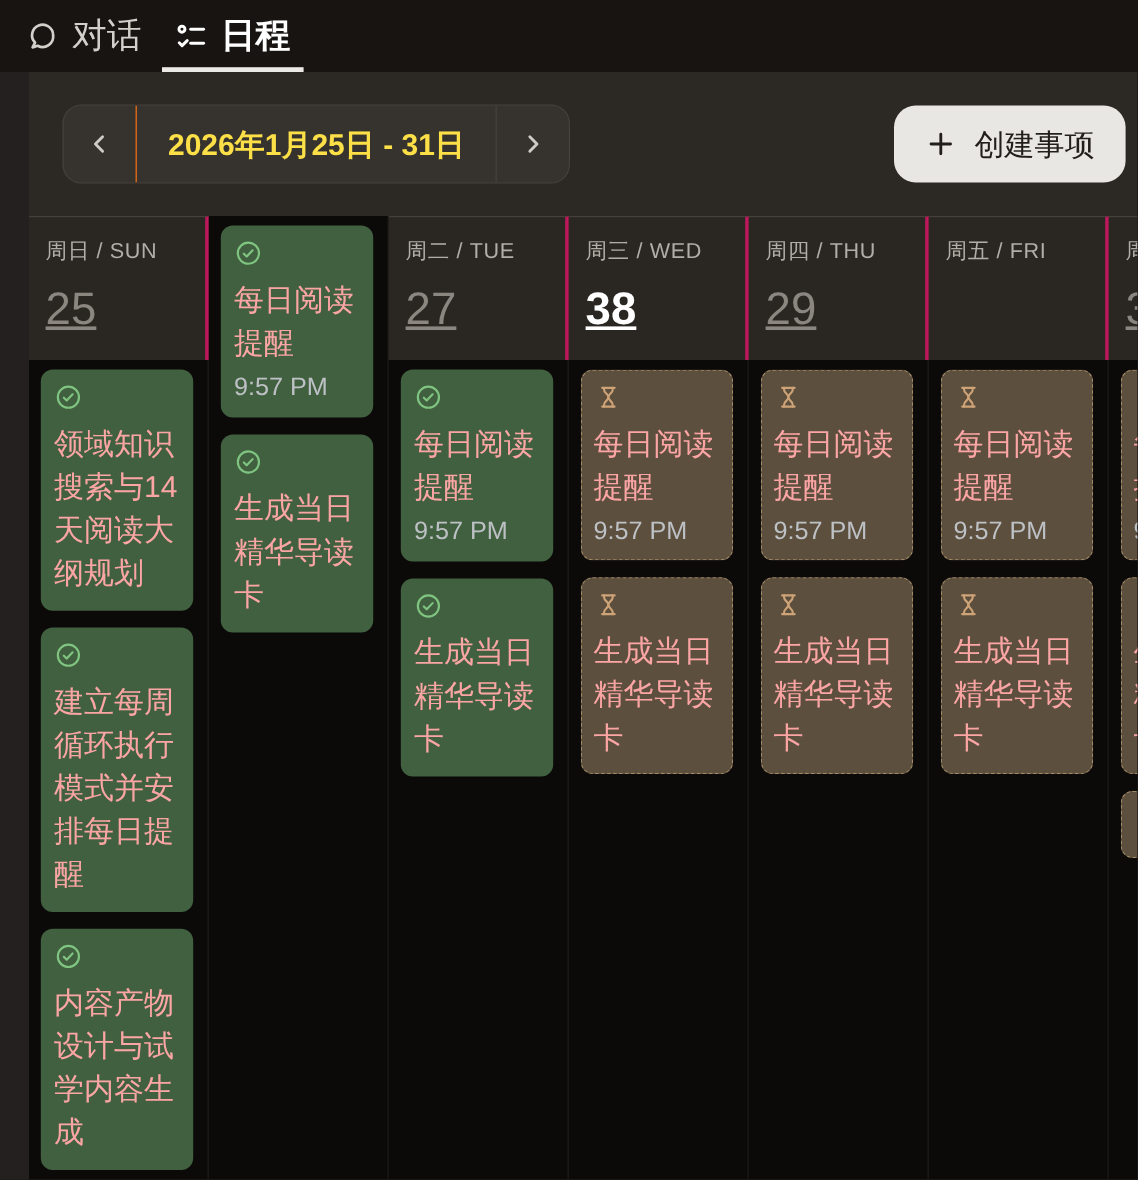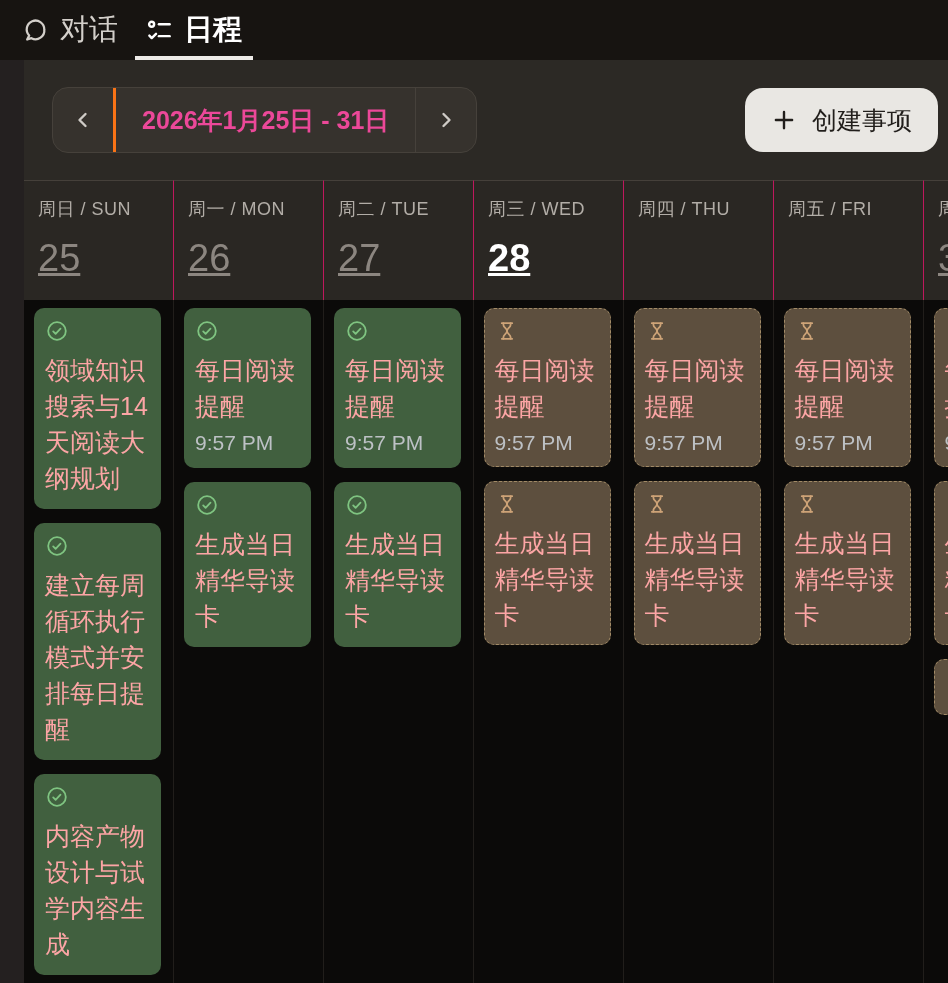--- a/index.html
+++ b/index.html
@@ -38,39 +38,39 @@
     display:flex;align-items:stretch;height:64px;
     background:#36322d;border:1px solid #46413b;border-radius:16px;overflow:hidden;
   }
   .navbtn{
     width:60px;display:flex;align-items:center;justify-content:center;
     background:transparent;border:none;color:#cfcbc6;cursor:pointer;
   }
   .navbtn svg{width:24px;height:24px;}
   .datenav-label{
     display:flex;align-items:center;padding:0 26px;
-    border-left:3px solid #f97316;border-right:1px solid #46413b;
-    color:#ec4899;font-size:25px;font-weight:bold;white-space:nowrap;
+    border-left:1px solid #f97316;border-right:1px solid #46413b;
+    color:#fde047;font-size:25px;font-weight:bold;white-space:nowrap;
   }
   .create-btn{
     height:64px;margin-right:10px;padding:0 26px;
     display:flex;align-items:center;gap:15px;
     background:#e9e7e3;color:#211e1b;font-size:25px;
     border:none;border-radius:18px;cursor:pointer;white-space:nowrap;
   }
   .create-btn svg{width:26px;height:26px;}
   
   .calendar{
     position:absolute;left:24px;top:120px;right:0;bottom:0;overflow:hidden;
   }
   .cal-columns{display:flex;width:1050px;height:100%;}
   .col{width:150px;flex:0 0 150px;display:flex;flex-direction:column;}
   .col-header{
     height:120px;box-sizing:border-box;background:#2a2723;
-    border-top:1px solid #45403a;border-right:1px solid #be185d;
+    border-top:1px solid #45403a;border-right:3px solid #be185d;
     padding:16px 0 0 14px;
   }
   .col-day{font-size:18px;color:#b2ada7;letter-spacing:.5px;white-space:nowrap;}
   .col-date{font-size:38px;color:#8c8680;margin-top:16px;font-weight:500;text-decoration:underline;}
   .col.today .col-date{color:#ffffff;font-weight:700;}
   .col-body{
     flex:1;box-sizing:border-box;background:#0b0a09;
     border-right:1px solid #211e1b;
     padding:8px 12px 0 10px;display:flex;flex-direction:column;gap:14px;
   }
@@ -167,24 +167,20 @@
       <path d="M8.2 12.4l2.4 2.4 4.9-5.2"></path>
     </svg>
 
     <div class="ev-title">内容产物设计与试学内容生成</div>
 
   </div>
 </div>
   </div>
 
   <div class="col">
-    <div class="col-header">
-      <div class="col-day">周一 / MON</div>
-      <div class="col-date">26</div>
-    </div>
     <div class="col-body">
   <div class="event done">
     <svg class="ev-icon" viewBox="0 0 24 24" fill="none" stroke="currentColor" stroke-width="1.8" stroke-linecap="round" stroke-linejoin="round">
       <circle cx="12" cy="12" r="8.8"></circle>
       <path d="M8.2 12.4l2.4 2.4 4.9-5.2"></path>
     </svg>
 
     <div class="ev-title">每日阅读提醒</div>
     <div class="ev-time">9:57 PM</div>
   </div>
@@ -225,21 +221,21 @@
 
     <div class="ev-title">生成当日精华导读卡</div>
 
   </div>
 </div>
   </div>
 
   <div class="col today">
     <div class="col-header">
       <div class="col-day">周三 / WED</div>
-      <div class="col-date">28</div>
+      <div class="col-date">38</div>
     </div>
     <div class="col-body">
   <div class="event pending">
 
     <svg class="ev-icon" viewBox="0 0 24 24" fill="none" stroke="currentColor" stroke-width="1.8" stroke-linecap="round" stroke-linejoin="round">
       <path d="M6.8 4.2h10.4M6.8 19.8h10.4"></path>
       <path d="M8.4 4.2v1.5c0 3 3.6 3.4 3.6 6.3s-3.6 3.3-3.6 6.3v1.5"></path>
       <path d="M15.6 4.2v1.5c0 3-3.6 3.4-3.6 6.3s3.6 3.3 3.6 6.3v1.5"></path>
     </svg>
     <div class="ev-title">每日阅读提醒</div>
@@ -255,20 +251,21 @@
     </svg>
     <div class="ev-title">生成当日精华导读卡</div>
 
   </div>
 </div>
   </div>
 
   <div class="col">
     <div class="col-header">
       <div class="col-day">周四 / THU</div>
+      <div class="col-date">29</div>
     </div>
     <div class="col-body">
   <div class="event pending">
 
     <svg class="ev-icon" viewBox="0 0 24 24" fill="none" stroke="currentColor" stroke-width="1.8" stroke-linecap="round" stroke-linejoin="round">
       <path d="M6.8 4.2h10.4M6.8 19.8h10.4"></path>
       <path d="M8.4 4.2v1.5c0 3 3.6 3.4 3.6 6.3s-3.6 3.3-3.6 6.3v1.5"></path>
       <path d="M15.6 4.2v1.5c0 3-3.6 3.4-3.6 6.3s3.6 3.3 3.6 6.3v1.5"></path>
     </svg>
     <div class="ev-title">每日阅读提醒</div>

